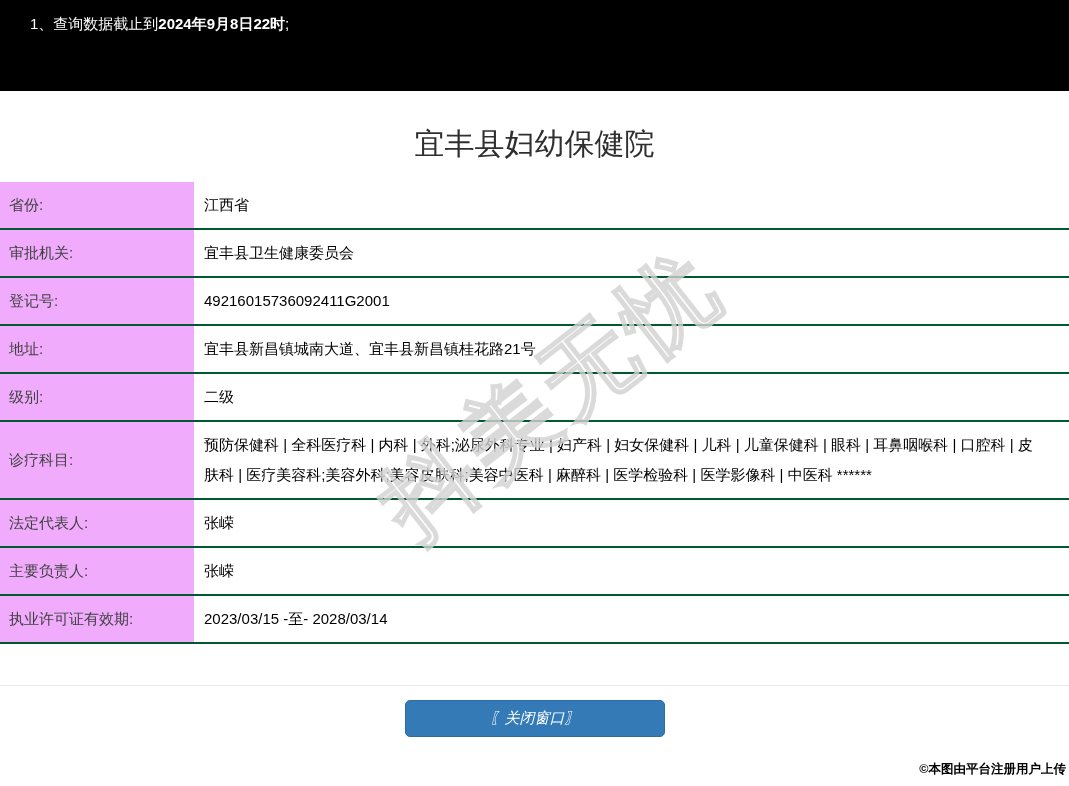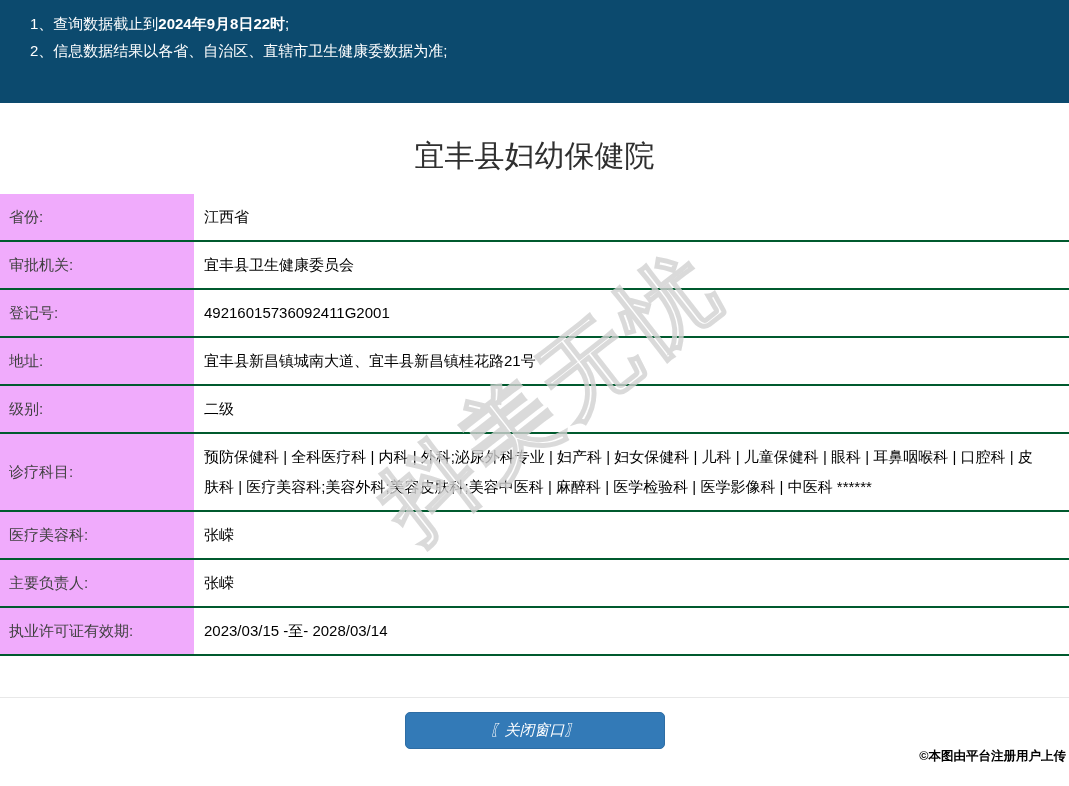--- a/index.html
+++ b/index.html
@@ -9,22 +9,22 @@
   }
   .page{
     position:relative;
     width:1069px;height:786px;
     overflow:hidden;
     background:#ffffff;
   }
   
   .banner{
     box-sizing:border-box;
-    width:1069px;height:103px;
-    background:#0c4a6e;
+    width:1069px;height:91px;
+    background:#000000;
     color:#ffffff;
     padding:10px 10px 0 30px;
     font-size:15px;
     line-height:27px;
   }
   .banner-line{white-space:nowrap;}
   .banner-line b{font-weight:bold;}
   
   .title{
     margin:0;
@@ -77,21 +77,21 @@
     color:#ffffff;
     font-size:15px;
     font-family:"Liberation Sans","DejaVu Sans",sans-serif;
     border:1px solid #2e6da4;
     border-radius:5px;
     cursor:pointer;
     font-style:italic;
   }
   .copyright{
     position:absolute;
-    right:3px;bottom:21px;
+    right:3px;bottom:8px;
     font-size:12.5px;
     font-weight:bold;
     color:#000000;
     text-shadow:-1px -1px 0 #fff,1px -1px 0 #fff,-1px 1px 0 #fff,1px 1px 0 #fff;
     z-index:6;
   }
   
   .watermark{
     position:absolute;
     left:394px;top:472px;
@@ -109,21 +109,20 @@
     z-index:5;
   }
 </style>
 </head>
 <body>
 
 <div class="page">
 
   <div class="banner">
     <div class="banner-line"><span>1、</span><span>查询数据截止到</span><b>2024年9月8日22时</b><span>;</span></div>
-    <div class="banner-line"><span>2、</span><span>信息数据结果以各省、自治区、直辖市卫生健康委数据为准;</span><b></b><span></span></div>
   </div>
 
   <h1 class="title">宜丰县妇幼保健院</h1>
 
   <div class="info-table">
     <div class="row">
       <div class="row-label">省份:</div>
       <div class="row-value">江西省</div>
     </div>
     <div class="row">
@@ -140,21 +139,21 @@
     </div>
     <div class="row">
       <div class="row-label">级别:</div>
       <div class="row-value">二级</div>
     </div>
     <div class="row">
       <div class="row-label">诊疗科目:</div>
       <div class="row-value">预防保健科 | 全科医疗科 | 内科 | 外科;泌尿外科专业 | 妇产科 | 妇女保健科 | 儿科 | 儿童保健科 | 眼科 | 耳鼻咽喉科 | 口腔科 | 皮肤科 | 医疗美容科;美容外科;美容皮肤科;美容中医科 | 麻醉科 | 医学检验科 | 医学影像科 | 中医科 ******</div>
     </div>
     <div class="row">
-      <div class="row-label">医疗美容科:</div>
+      <div class="row-label">法定代表人:</div>
       <div class="row-value">张嵘</div>
     </div>
     <div class="row">
       <div class="row-label">主要负责人:</div>
       <div class="row-value">张嵘</div>
     </div>
     <div class="row">
       <div class="row-label">执业许可证有效期:</div>
       <div class="row-value">2023/03/15 -至- 2028/03/14</div>
     </div>

